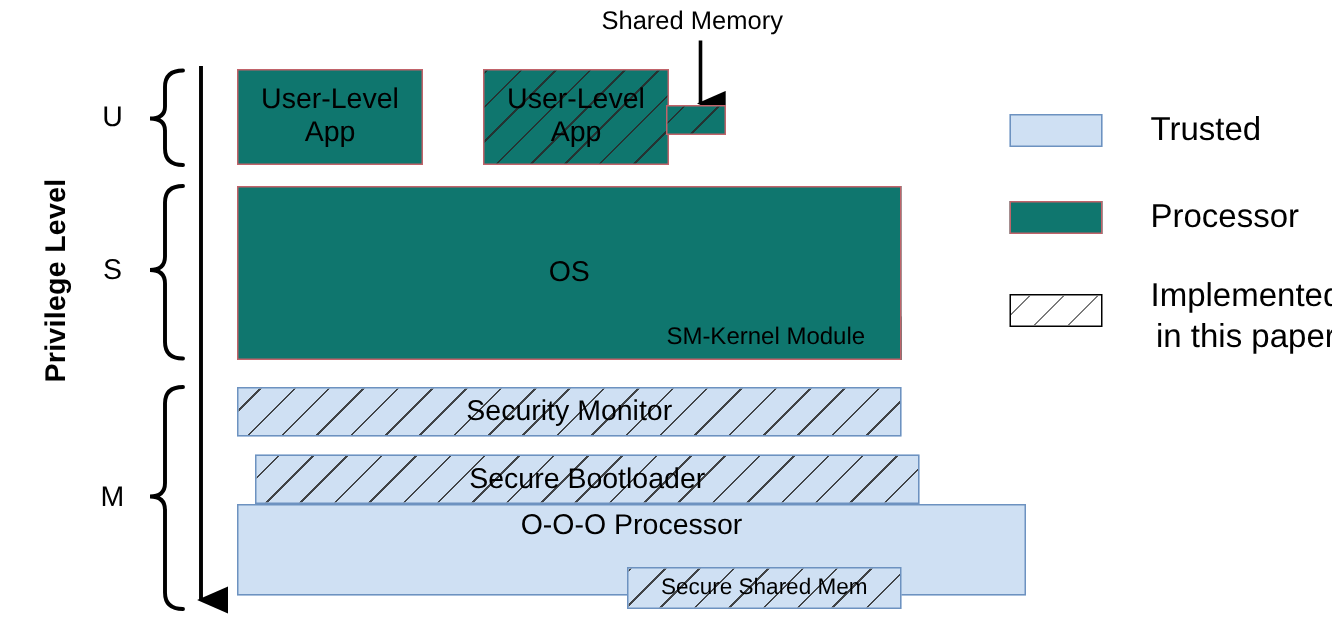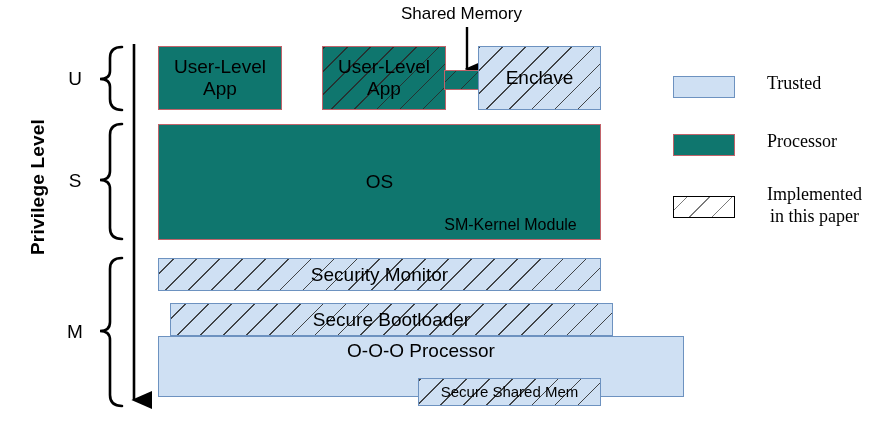--- a/index.html
+++ b/index.html
@@ -89,24 +89,23 @@
     width: 26px;
   }
   .legend-swatch {
     position: absolute;
     box-sizing: border-box;
     width: 62px;
     height: 22px;
   }
   .legend-label {
     position: absolute;
-    font-size: 18px;
+    font-size: 22px;
     line-height: 1.22;
     white-space: pre-line;
-    font-family: Liberation Serif, serif;
   }
   .shared-label {
     position: absolute;
     font-size: 17px;
     white-space: nowrap;
   }
   svg.overlay {
     position: absolute;
     left: 0; top: 0;
     width: 888px;
@@ -152,23 +151,20 @@
 
   <div class="box untrusted hatch" style="left:322px; top:46px; width:124px; height:64px; font-size:19px; overflow:hidden;">
     <span class="lbl">User-Level
 App</span>
   </div>
 
   <div class="box untrusted hatch" style="left:444px; top:70px; width:40px; height:20px; font-size:11px; overflow:hidden;">
     <span class="lbl"></span>
   </div>
 
-  <div class="box trusted hatch" style="left:478px; top:46px; width:123px; height:64px; font-size:19px; overflow:hidden;">
-    <span class="lbl">Enclave</span>
-  </div>
 
   <div class="box untrusted hatch" style="left:420px; top:211px; width:181px; height:29px; font-size:16px; overflow:hidden;">
     <span class="lbl">SM-Kernel Module</span>
   </div>
 
   <div class="box untrusted" style="left:158px; top:124px; width:443px; height:116px; font-size:19px;">
     <span class="lbl">OS</span>
   </div>
 
   <div class="box trusted hatch" style="left:158px; top:258px; width:443px; height:33px; font-size:19px; overflow:hidden;">

